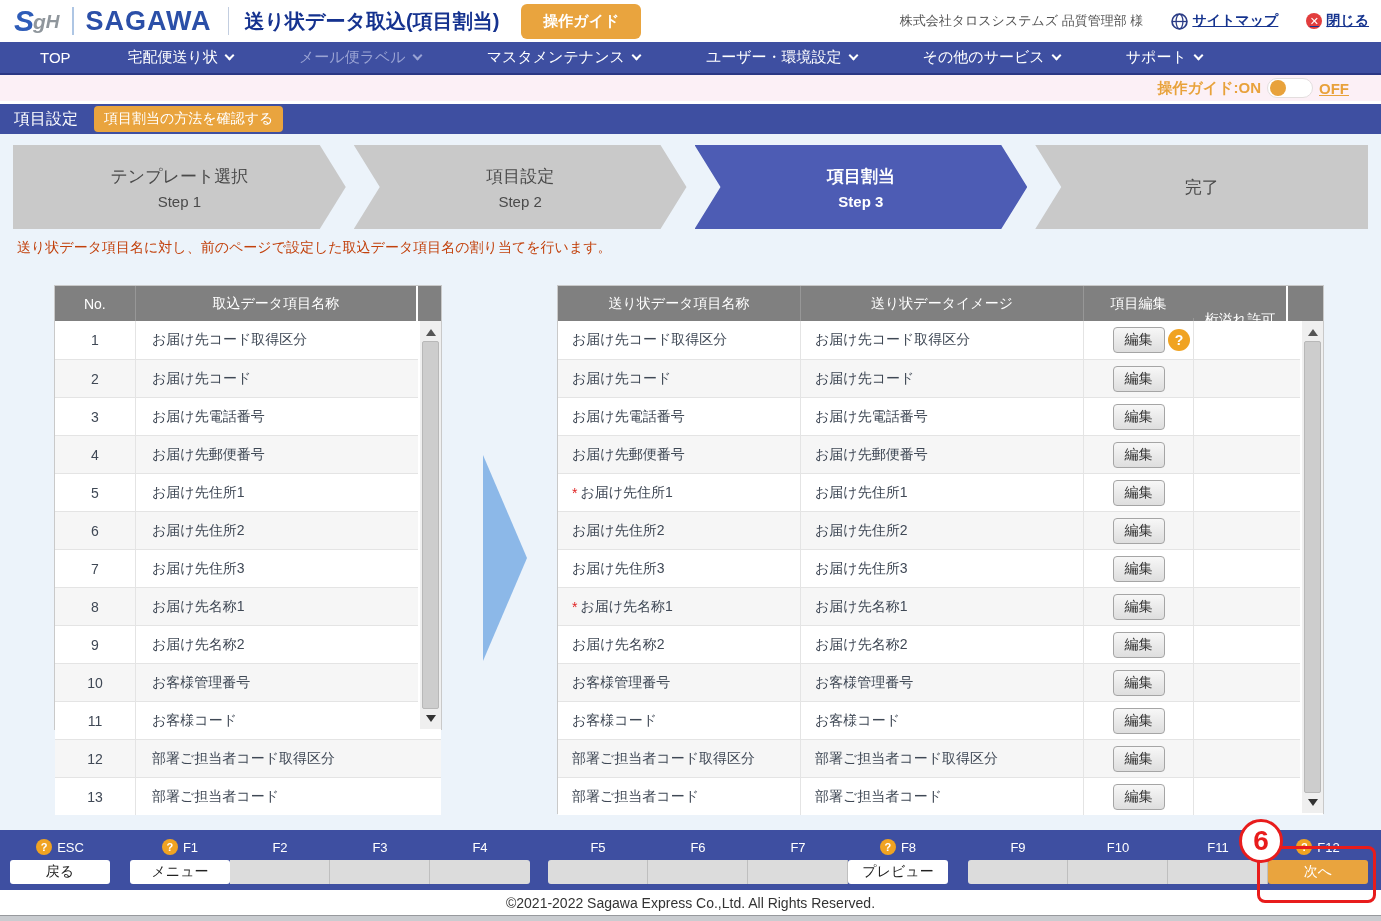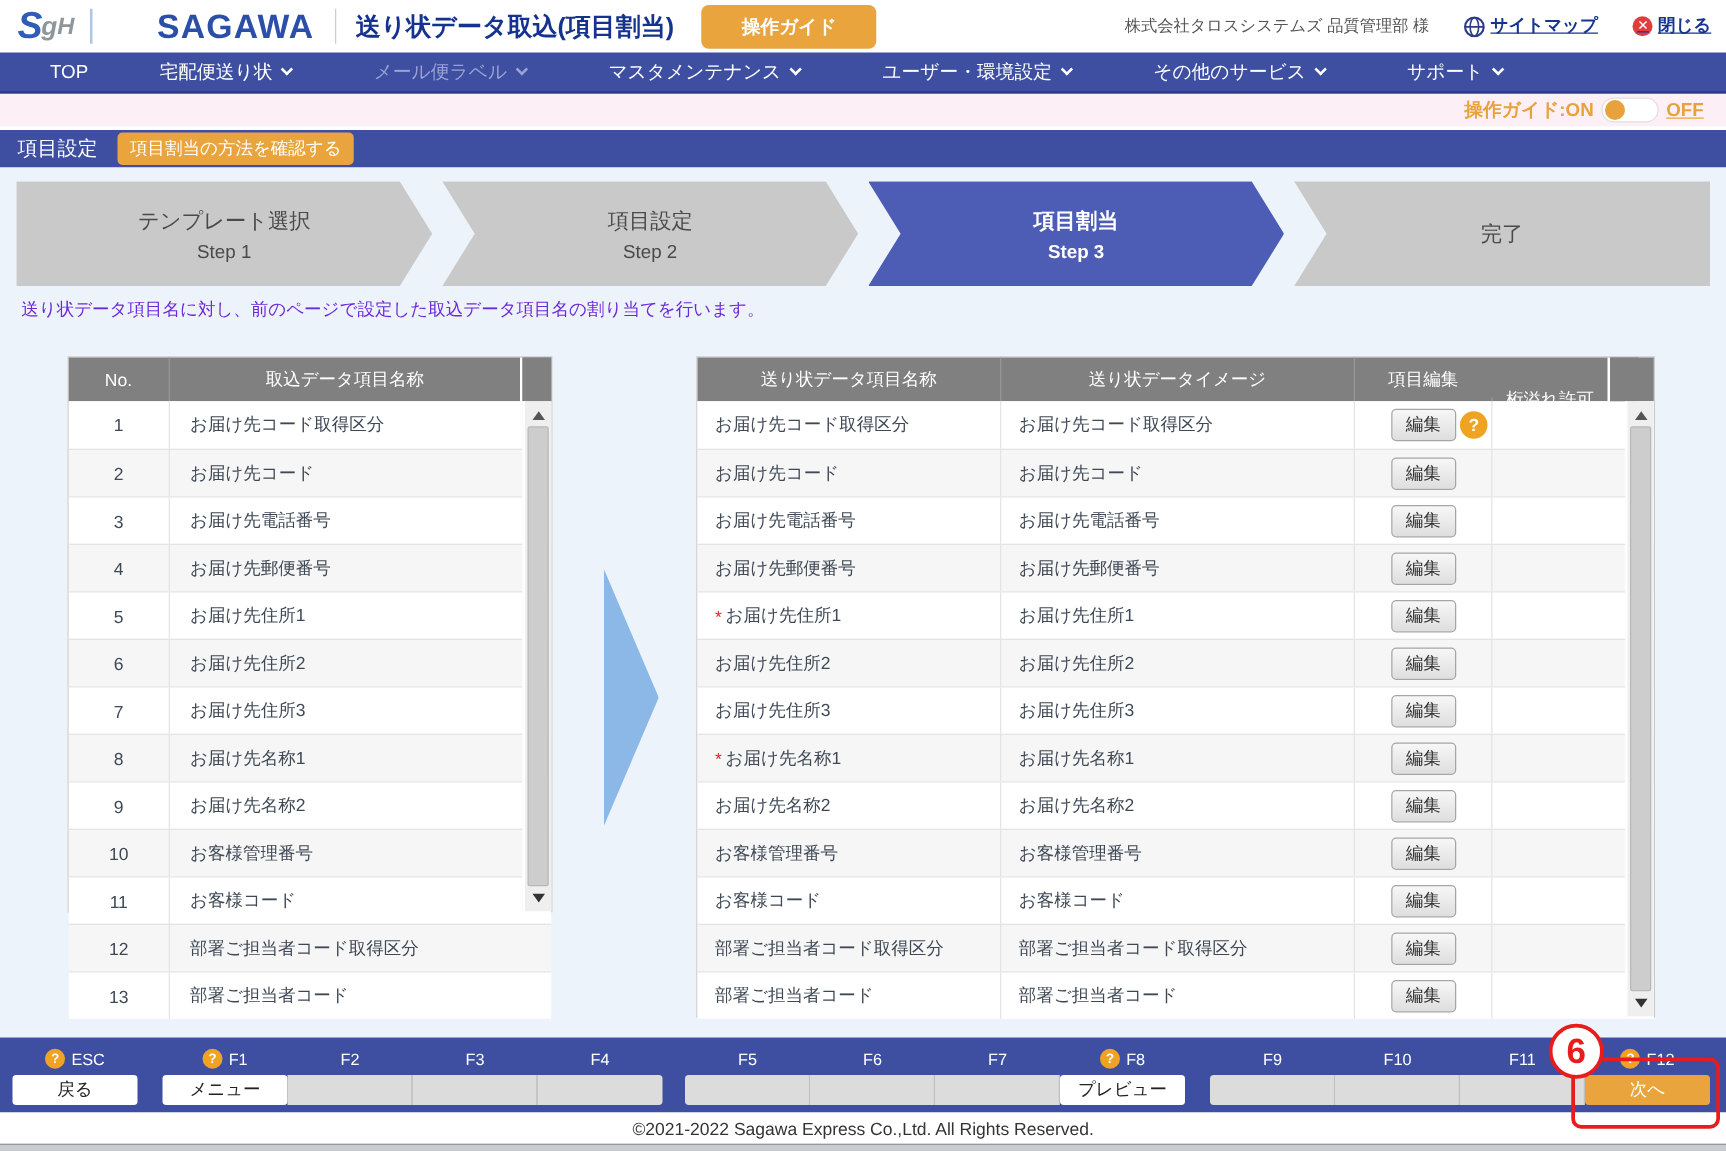--- a/index.html
+++ b/index.html
@@ -6,38 +6,38 @@
   body { font-family:"Liberation Sans","DejaVu Sans",sans-serif; background:#888; }
   .app { position:relative; width:1381px; height:921px; overflow:hidden; background:#fff; margin:0 auto; }
 
   
   .topbar { height:42px; display:flex; align-items:center; padding:0 12px 0 14px; background:#fff; }
   .logo { display:flex; align-items:center; }
   .logo-s { font-size:30px; font-weight:800; font-style:italic; color:#2e5cb8; line-height:1; }
   .logo-g { font-size:21px; font-weight:800; font-style:italic; color:#8f969c; line-height:1; margin-left:-1px; }
   .logo-h { font-size:19px; font-weight:800; font-style:italic; color:#8f969c; line-height:1; }
   .logo-divider { width:2px; height:28px; background:#aec6e4; margin:0 12px; }
-  .logo-sagawa { font-size:27px; font-weight:800; color:#2b4fa8; letter-spacing:1px; line-height:1;margin-left:40px; }
+  .logo-sagawa { font-size:27px; font-weight:800; color:#2b4fa8; letter-spacing:1px; line-height:1; }
   .title-divider { width:1px; height:28px; background:#c3cee0; margin:0 16px; }
   .page-title { font-size:20px; font-weight:bold; color:#15328f; white-space:nowrap; }
-  .guide-btn { margin-left:22px; background:#e9a43e; color:#fff; border:none; border-radius:6px; font-size:15px; font-weight:bold; padding:8px 32px; cursor:pointer; font-family:Liberation Sans, sans-serif;text-align:center; }
+  .guide-btn { margin-left:22px; background:#e9a43e; color:#fff; border:none; border-radius:6px; font-size:15px; font-weight:bold; padding:8px 22px; cursor:pointer; font-family:Liberation Sans, sans-serif;text-align:center; }
   .top-right { margin-left:auto; display:flex; align-items:center; gap:28px; white-space:nowrap; }
   .user-info { color:#555; font-size:13px; }
   .top-link { display:flex; align-items:center; gap:4px; color:#16348f; text-decoration:underline; font-size:14px; font-weight:bold; cursor:pointer; }
   .close-icon { width:16px; height:16px; border-radius:50%; background:#e23d3d; color:#fff; font-size:11px; line-height:1; display:flex; align-items:center; justify-content:center; font-weight:bold; text-decoration:none; }
 
   
   .mainnav { height:33px; background:#3e4fa1; border-bottom:2px solid #2a3784; display:flex; align-items:center; padding:0 16px; }
   .nav-item { display:flex; align-items:center; gap:8px; color:#fff; font-size:15px; padding:0 33px; cursor:pointer; }
   .nav-item.first { padding:0 24px; }
   .nav-item.disabled { color:#9aa3d4; cursor:default; }
   .chev { width:7px; height:7px; border-right:2px solid currentColor; border-bottom:2px solid currentColor; transform:rotate(45deg); margin-top:-4px; }
 
   
-  .guide-row { height:26px; background:#fcf0f6; display:flex; align-items:center; justify-content:flex-end; padding-right:18px; gap:6px; }
+  .guide-row { height:26px; background:#fcf0f6; display:flex; align-items:center; justify-content:flex-end; padding-right:32px; gap:6px; }
   .guide-on { color:#e8a23b; font-weight:bold; font-size:15px; }
   .guide-off { color:#e8a23b; font-weight:bold; font-size:15px;text-decoration:underline; }
   .toggle { width:46px; height:20px; background:#fff; border:1px solid #e3dede; border-radius:10px; position:relative; cursor:pointer; }
   .toggle-knob { position:absolute; left:2px; top:1px; width:16px; height:16px; border-radius:50%; background:#e8a23b; }
 
   
   .subheader { margin-top:3px; height:30px; background:#3e4fa1; display:flex; align-items:center; padding-left:14px; gap:16px; }
   .subheader-title { color:#fff; font-size:16px; }
   .confirm-btn { background:#e9a43e; color:#fff; border:none; border-radius:4px; font-size:14px; padding:4px 10px; cursor:pointer; font-family:inherit; }
 
@@ -45,21 +45,21 @@
   .main { position:relative; height:696px; background:#ecf3fa; }
   .steps { position:absolute; left:13px; right:13px; top:11px; height:84px; display:flex; gap:8px; }
   .step { flex:1; background:#c9c9c9; display:flex; flex-direction:column; justify-content:center; align-items:center;
           clip-path:polygon(0 0, calc(100% - 26px) 0, 100% 50%, calc(100% - 26px) 100%, 0 100%, 26px 50%); }
   .step.first { clip-path:polygon(0 0, calc(100% - 26px) 0, 100% 50%, calc(100% - 26px) 100%, 0 100%); }
   .step.last  { clip-path:polygon(0 0, 100% 0, 100% 100%, 0 100%, 26px 50%); }
   .step.active { background:#4d5cb4; }
   .step-title { font-size:17px; color:#4a4a4a; }
   .step-sub { font-size:15px; color:#4a4a4a; margin-top:5px; }
   .step.active .step-title, .step.active .step-sub { color:#fff; font-weight:bold; }
-  .desc { position:absolute; left:17px; top:105px; font-size:14px; color:#6d28d9; }
+  .desc { position:absolute; left:17px; top:105px; font-size:14px; color:#c2410c; }
 
   .big-arrow { position:absolute; left:483px; top:321px; width:44px; height:206px; background:#8cb8e8;
                clip-path:polygon(0 0, 100% 50%, 0 100%); }
 
   
   .dtable { position:absolute; top:151px; background:#fff; border:1px solid #c9c9c9; }
   .ltable { left:54px; width:388px; height:445px; }
   .rtable { left:557px; width:767px; height:529px; }
   .thead { display:flex; height:35px; background:#808080; }
   .hcell { display:flex; align-items:center; justify-content:center; color:#fff; font-size:14px; border-left:1px solid #979797; }

